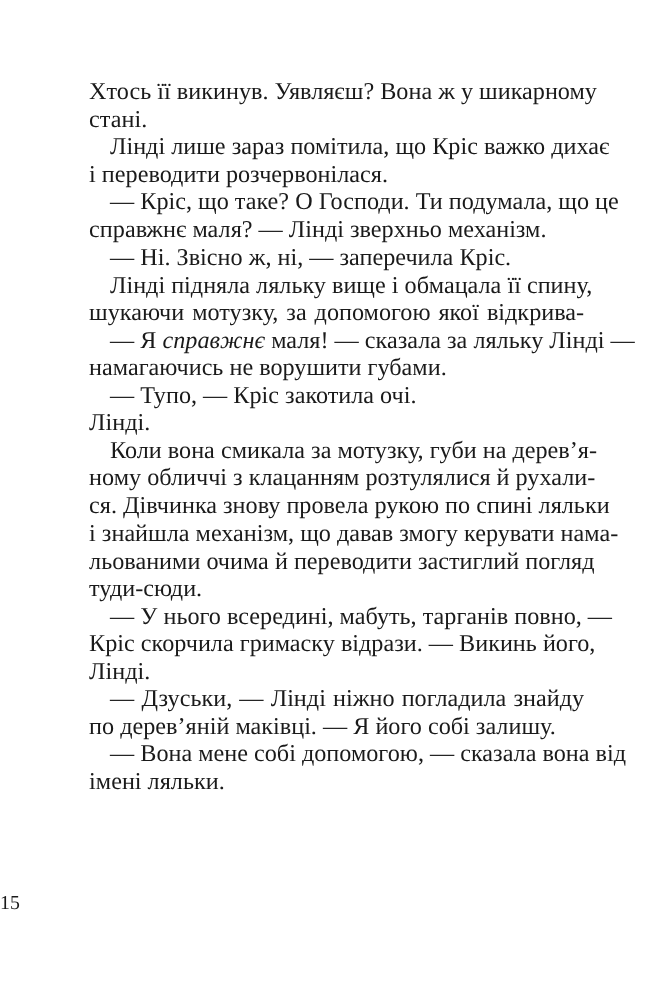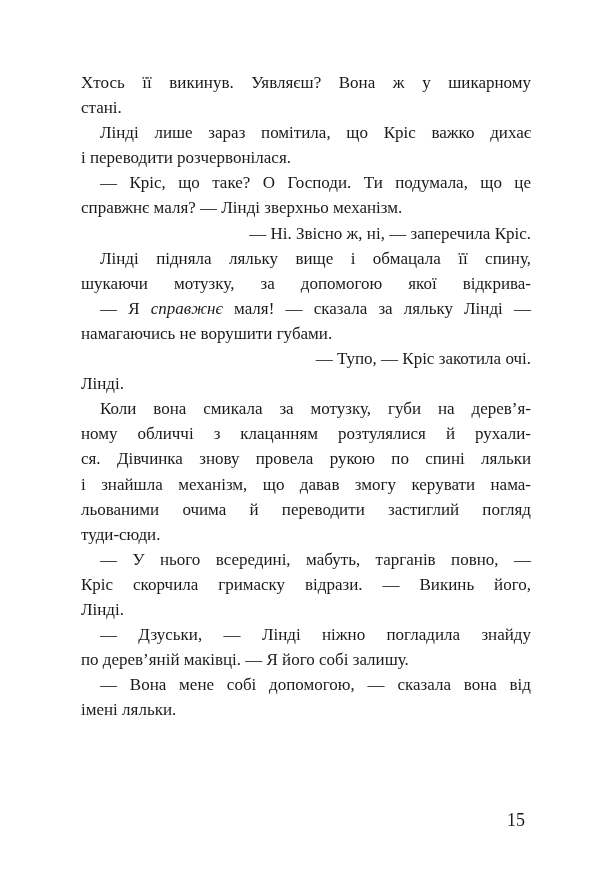--- a/index.html
+++ b/index.html
@@ -3,41 +3,41 @@
 <meta charset="utf-8">
 <style>
   html, body { margin: 0; padding: 0; background: #ffffff; }
   body { width: 600px; height: 894px; position: relative; overflow: hidden; }
   .page {
     position: absolute;
     left: 81px;
     top: 70px;
     width: 450px;
     font-family: "Liberation Serif", "DejaVu Serif", serif;
-    font-size: 17px;
+    font-size: 22px;
     line-height: 25.1px;
     color: #1a1a1a;
   }
   .line {
     display: block;
     white-space: nowrap;
     height: 25.1px;
   }
   .line.justify {
     text-align: justify;
     text-align-last: justify;
   }
-  .line.indent { padding-left: 19px; text-align: right; }
+  .line.indent { padding-left: 19px; }
   .line i { }
   .page-number {
     position: absolute;
     left: 0;
     width: 525px;
     top: 810px;
-    text-align: right;
+    text-align: left;
     font-family: "Liberation Serif", "DejaVu Serif", serif;
     font-size: 18px;
     color: #1a1a1a;
   }
 </style>
 </head>
 <body>
 
 <div class="page">
   <span class="line justify">Хтось її викинув. Уявляєш? Вона ж у шикарному</span>

